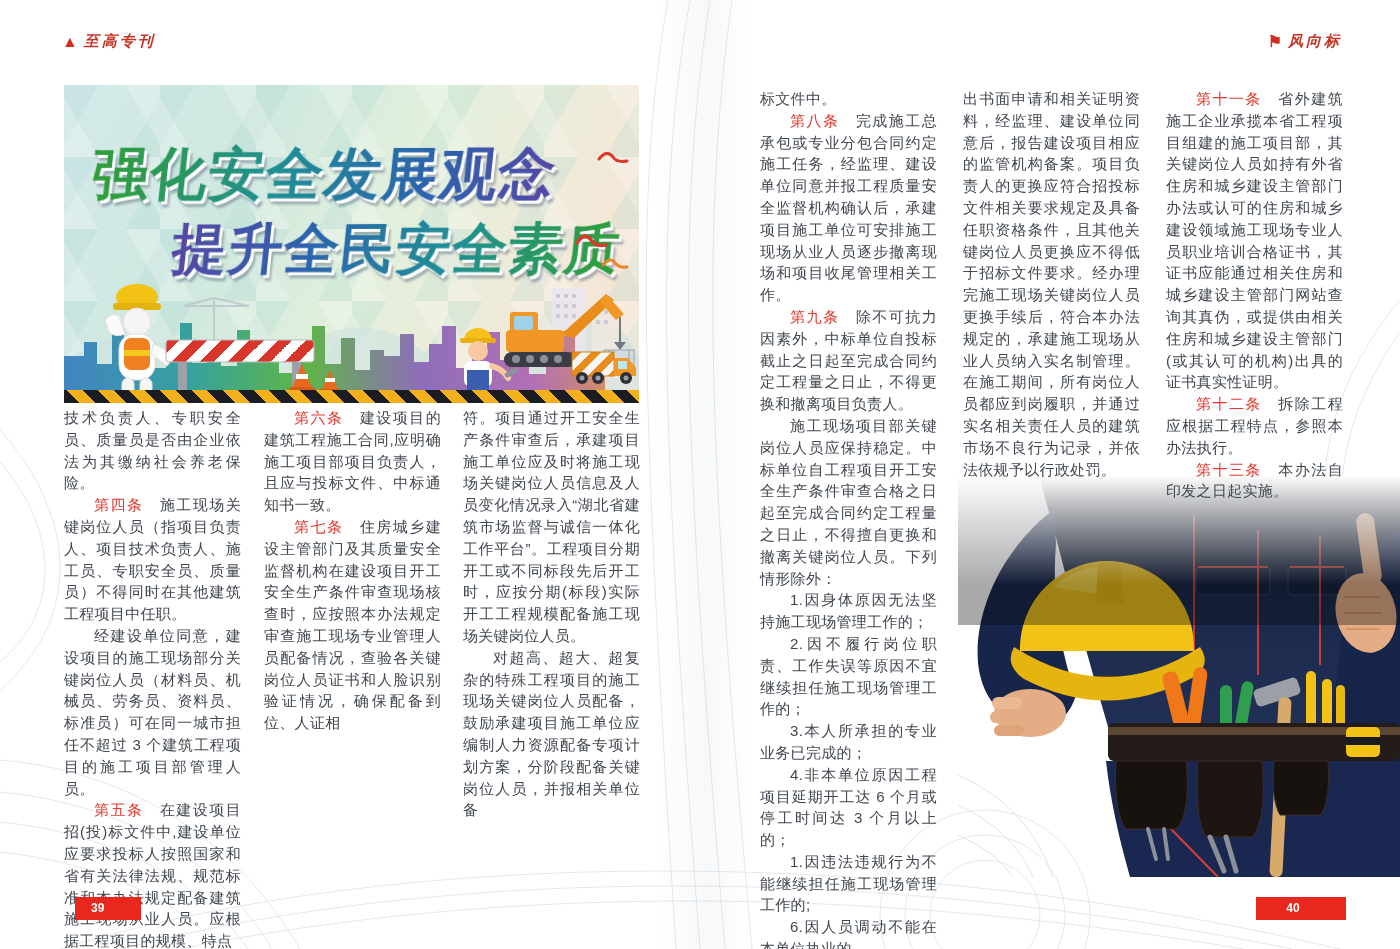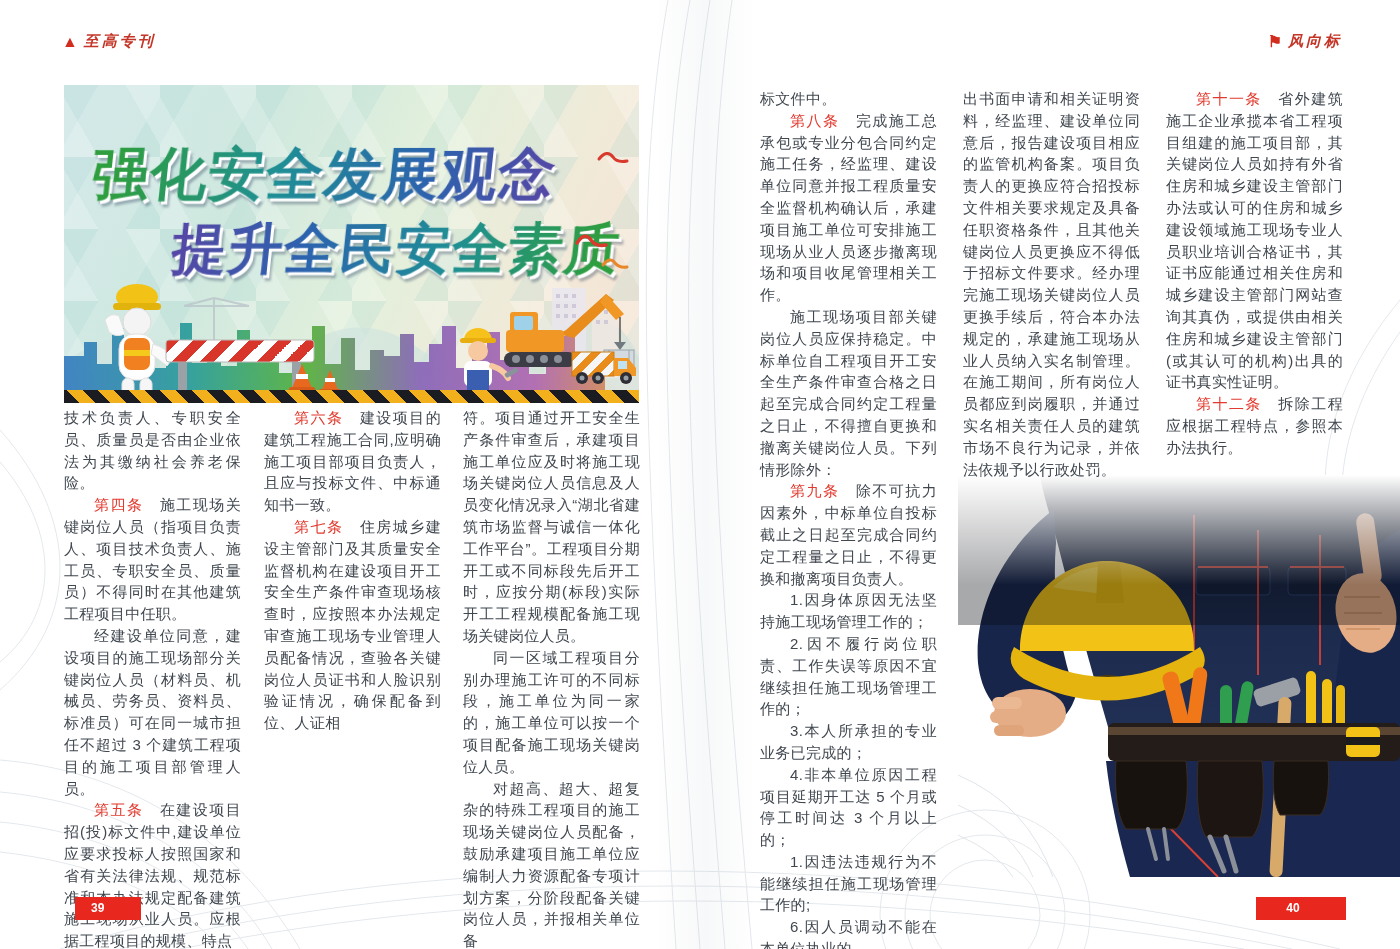--- a/index.html
+++ b/index.html
@@ -246,42 +246,42 @@
       <div class="para"><span class="lead">第四条</span>施工现场关键岗位人员（指项目负责人、项目技术负责人、施工员、专职安全员、质量员）不得同时在其他建筑工程项目中任职。</div>
       <div class="para">经建设单位同意，建设项目的施工现场部分关键岗位人员（材料员、机械员、劳务员、资料员、标准员）可在同一城市担任不超过 3 个建筑工程项目的施工项目部管理人员。</div>
       <div class="para"><span class="lead">第五条</span>在建设项目招(投)标文件中,建设单位应要求投标人按照国家和省有关法律法规、规范标准和本办法规定配备建筑施工现场从业人员。应根据工程项目的规模、特点</div>
     </div>
   <div class="col" id="col-left2">
       <div class="para"><span class="lead">第六条</span>建设项目的建筑工程施工合同,应明确施工项目部项目负责人，且应与投标文件、中标通知书一致。</div>
       <div class="para"><span class="lead">第七条</span>住房城乡建设主管部门及其质量安全监督机构在建设项目开工安全生产条件审查现场核查时，应按照本办法规定审查施工现场专业管理人员配备情况，查验各关键岗位人员证书和人脸识别验证情况，确保配备到位、人证相</div>
     </div>
   <div class="col" id="col-left3">
       <div class="para cont">符。项目通过开工安全生产条件审查后，承建项目施工单位应及时将施工现场关键岗位人员信息及人员变化情况录入“湖北省建筑市场监督与诚信一体化工作平台”。工程项目分期开工或不同标段先后开工时，应按分期(标段)实际开工工程规模配备施工现场关键岗位人员。</div>
-      <div class="para">同一区域工程项目分别办理施工许可的不同标段，施工单位为同一家的，施工单位可以按一个项目配备施工现场关键岗位人员。</div>
       <div class="para">对超高、超大、超复杂的特殊工程项目的施工现场关键岗位人员配备，鼓励承建项目施工单位应编制人力资源配备专项计划方案，分阶段配备关键岗位人员，并报相关单位备</div>
     </div>
 
   <div class="col" id="col-right1">
       <div class="para cont">标文件中。</div>
       <div class="para"><span class="lead">第八条</span>完成施工总承包或专业分包合同约定施工任务，经监理、建设单位同意并报工程质量安全监督机构确认后，承建项目施工单位可安排施工现场从业人员逐步撤离现场和项目收尾管理相关工作。</div>
+      <div class="para"><span class="lead">第九条</span>除不可抗力因素外，中标单位自投标截止之日起至完成合同约定工程量之日止，不得更换和撤离项目负责人。</div>
       <div class="para">施工现场项目部关键岗位人员应保持稳定。中标单位自工程项目开工安全生产条件审查合格之日起至完成合同约定工程量之日止，不得擅自更换和撤离关键岗位人员。下列情形除外：</div>
-      <div class="para"><span class="lead">第九条</span>除不可抗力因素外，中标单位自投标截止之日起至完成合同约定工程量之日止，不得更换和撤离项目负责人。</div>
       <div class="para">1.因身体原因无法坚持施工现场管理工作的；</div>
       <div class="para">2.因不履行岗位职责、工作失误等原因不宜继续担任施工现场管理工作的；</div>
       <div class="para">3.本人所承担的专业业务已完成的；</div>
-      <div class="para">4.非本单位原因工程项目延期开工达 5 个月或停工时间达 3 个月以上的；</div>
+      <div class="para">4.非本单位原因工程项目延期开工达 6 个月或停工时间达 3 个月以上的；</div>
       <div class="para">1.因违法违规行为不能继续担任施工现场管理工作的;</div>
       <div class="para">6.因人员调动不能在本单位执业的。</div>
     </div>
   <div class="col" id="col-right2">
       <div class="para cont">出书面申请和相关证明资料，经监理、建设单位同意后，报告建设项目相应的监管机构备案。项目负责人的更换应符合招投标文件相关要求规定及具备任职资格条件，且其他关键岗位人员更换应不得低于招标文件要求。经办理完施工现场关键岗位人员更换手续后，符合本办法规定的，承建施工现场从业人员纳入实名制管理。在施工期间，所有岗位人员都应到岗履职，并通过实名相关责任人员的建筑市场不良行为记录，并依法依规予以行政处罚。</div>
     </div>
   <div class="col" id="col-right3">
       <div class="para"><span class="lead">第十一条</span>省外建筑施工企业承揽本省工程项目组建的施工项目部，其关键岗位人员如持有外省住房和城乡建设主管部门办法或认可的住房和城乡建设领域施工现场专业人员职业培训合格证书，其证书应能通过相关住房和城乡建设主管部门网站查询其真伪，或提供由相关住房和城乡建设主管部门(或其认可的机构)出具的证书真实性证明。</div>
       <div class="para"><span class="lead">第十二条</span>拆除工程应根据工程特点，参照本办法执行。</div>
+      <div class="para"><span class="lead">第十三条</span>本办法自印发之日起实施。</div>
     </div>
 
   <svg class="photo" width="442" height="402" viewBox="0 0 442 402">
     <defs>
       <linearGradient id="gJacket" x1="0" y1="0" x2="0" y2="1">
         <stop offset="0" stop-color="#0b1220"></stop>
           <stop offset="0.35" stop-color="#1c2a4c"></stop>
           <stop offset="1" stop-color="#273761"></stop>
       </linearGradient>
       <linearGradient id="gWhite" x1="0" y1="0" x2="0" y2="1">

